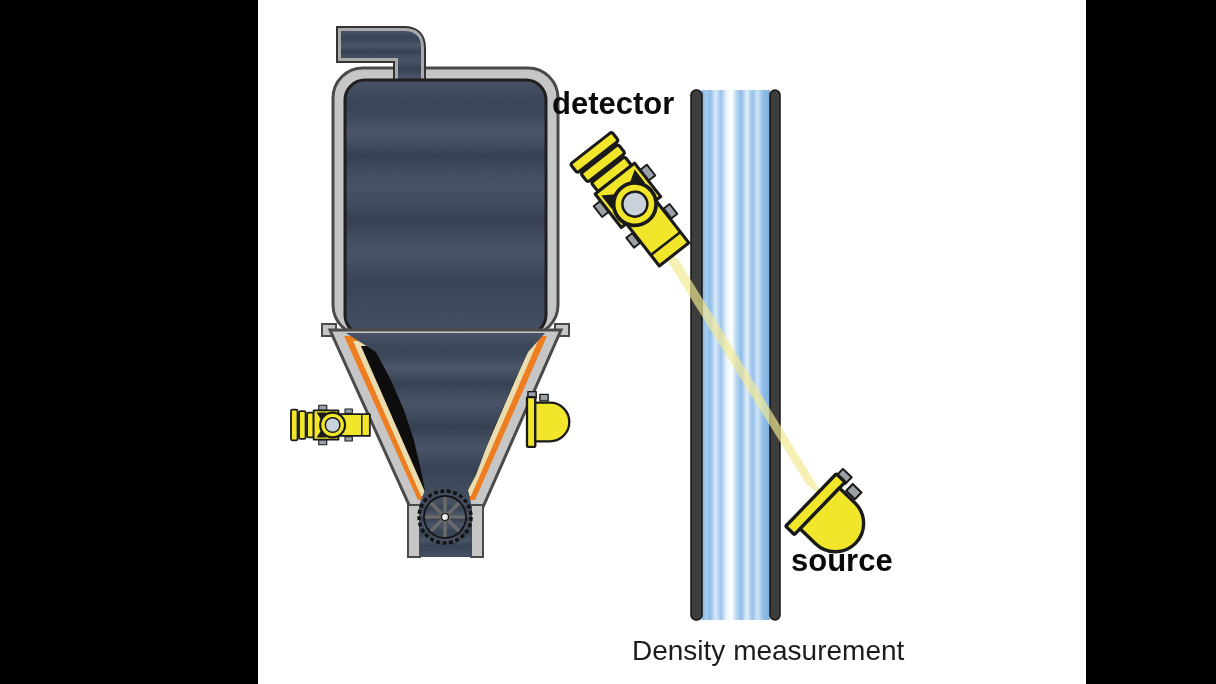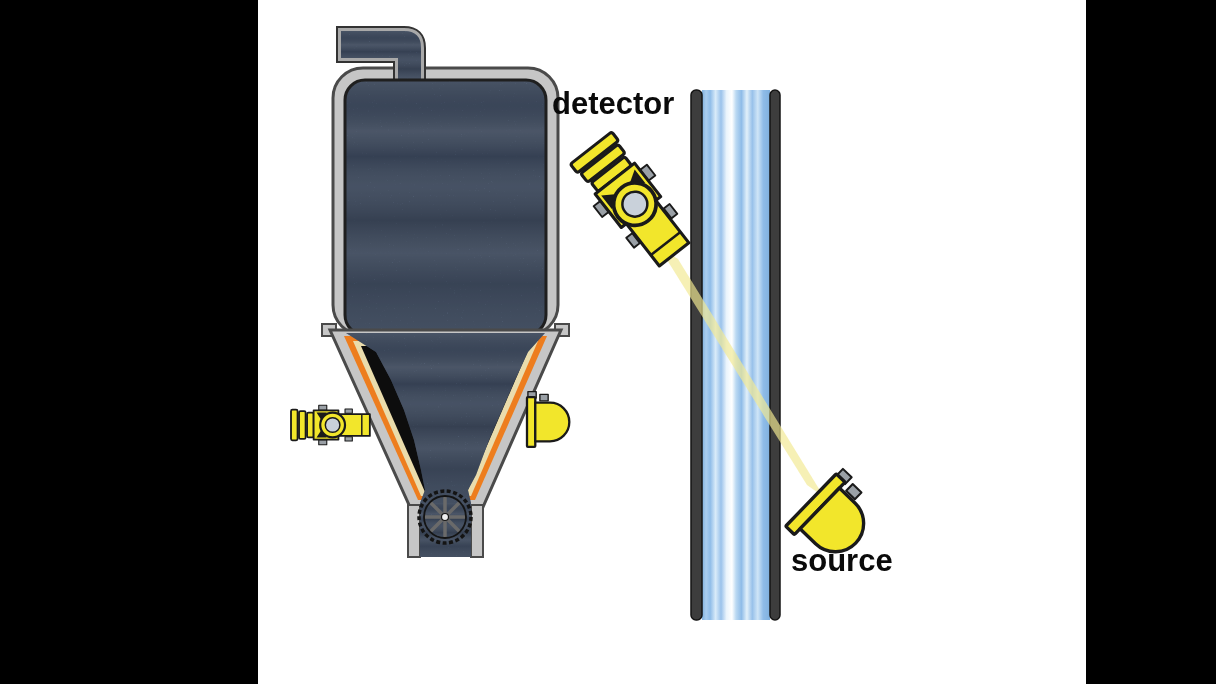--- a/index.html
+++ b/index.html
@@ -187,13 +187,14 @@
       <polygon class="beam" points="401,247 420,259 566,497 549,485"></polygon>
 
       <use href="#detShape" transform="translate(333,148) rotate(52) scale(1.25)"></use>
 
       <use href="#srcShape" transform="translate(553,500) rotate(44) scale(1.35)"></use>
     </g>
   </svg>
 
   <div class="label" id="label-detector">detector</div>
   <div class="label" id="label-source">source</div>
+  <div class="caption" id="caption-right">Density measurement</div>
 </div>
 
 </body></html>

